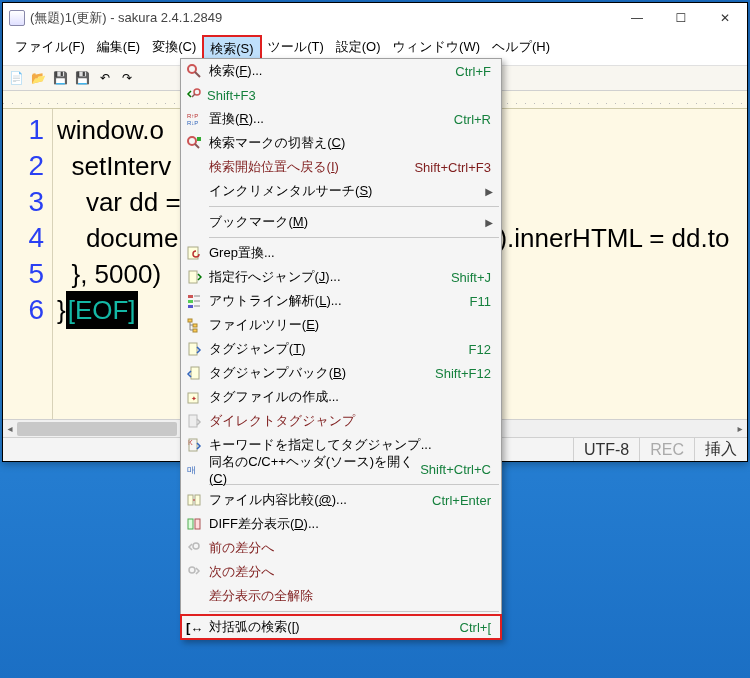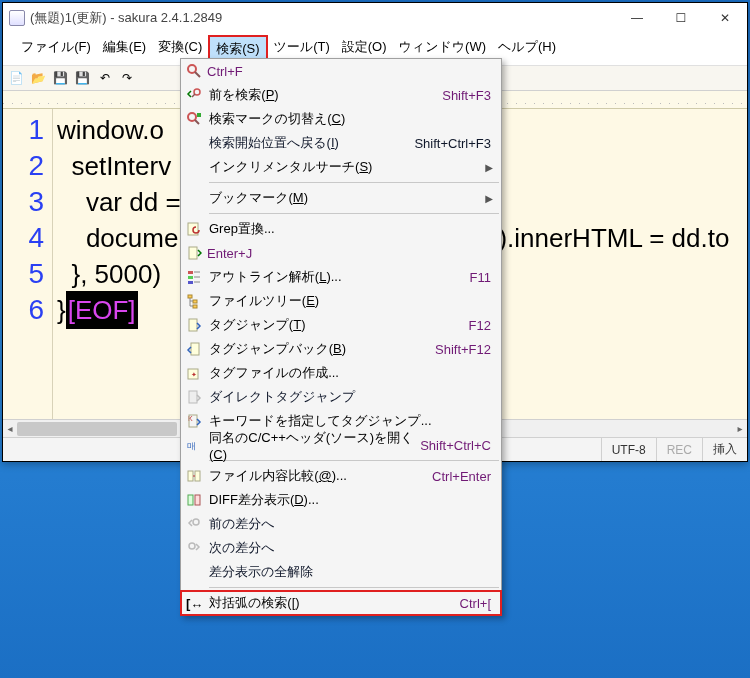--- a/index.html
+++ b/index.html
@@ -3,45 +3,45 @@
 <meta charset="utf-8">
 <style>
   * { box-sizing: border-box; margin: 0; padding: 0; font-family: "MS PGothic", "Meiryo", sans-serif; }
   body { background: linear-gradient(to bottom, #1b6fc4 0%, #2a85d8 50%, #1b6fc4 100%); width: 750px; height: 678px; overflow: hidden; position: relative; }
   .window { position: absolute; left: 2px; top: 2px; width: 746px; background: #fff; border: 1px solid #000000; box-shadow: 0 2px 8px rgba(0,0,0,.3); }
   .titlebar { height: 30px; background: #fff; display: flex; align-items: center; padding-left: 6px; color: #444; font-size: 13px; }
   .titlebar .icon-app { width: 16px; height: 16px; margin-right: 5px; background: linear-gradient(#fff,#e0e0ff); border:1px solid #88a; border-radius:2px; }
   .titlebar .spacer { flex: 1; }
   .win-btn { width: 44px; height: 28px; display:flex; align-items:center; justify-content:center; font-size:12px; color:#333; }
   .win-btn.close { color:#333; }
-  .menubar { display:flex; padding:2px 12px; font-size:13px; color:#000; background:#fff; }
+  .menubar { display:flex; padding:2px 6px; font-size:13px; color:#000; background:#fff; }
   .menubar .menuitem { padding:3px 6px; }
   .menubar .menuitem.active { border:2px solid #e02020; background:#bfe0fb; }
   .toolbar { display:flex; gap:2px; padding:2px 4px; border-top:1px solid #e0e0e0; border-bottom:1px solid #d0d0d0; background:#f8f6f0; }
   .tbtn { width:20px; height:20px; border:1px solid transparent; display:flex; align-items:center; justify-content:center; font-size:12px; }
   .ruler { height:18px; background:#fdf9e8; border-bottom:1px solid #cfcaa8; position:relative; }
   .ruler::before { content:""; position:absolute; left:0; right:0; bottom:4px; height:1px; background:repeating-linear-gradient(to right,#bbb 0,#bbb 1px,transparent 1px,transparent 9px); }
   .editor { display:flex; background:#fef9e5; height:310px; position:relative; }
   .gutter { width:50px; background:#fef9e5; text-align:right; padding-right:8px; font-family:Consolas,monospace; font-size:28px; color:#2a40f3; line-height:36px; padding-top:3px; border-right:1px solid #d8d2b8; }
   .code { flex:1; font-family:Consolas,"Courier New",monospace; font-size:26px; color:#000; line-height:36px; padding-top:3px; padding-left:4px; white-space:pre; overflow:hidden; }
-  .eof { background:#000; color:#d946ef; padding:4px 2px; }
+  .eof { background:#000; color:#14b8a6; padding:4px 2px; }
   .hscroll { height:18px; background:#f0f0f0; border-top:1px solid #d0d0d0; position:relative; }
   .hscroll .thumb { position:absolute; left:14px; top:2px; width:160px; height:14px; background:#c8c8c8; border-radius:2px; }
   .hscroll .arrow { position:absolute; top:0; bottom:0; width:14px; display:flex; align-items:center; justify-content:center; color:#666; font-size:10px; }
-  .statusbar { height:24px; display:flex; align-items:center; background:#f4f4f4; border-top:1px solid #d0d0d0; font-size:12px; color:#333; }
+  .statusbar { height:24px; display:flex; align-items:center; background:#f4f4f4; border-top:1px solid #d0d0d0; font-size:16px; color:#333; }
   .statusbar .cell { border-left:1px solid #d0d0d0; padding:0 10px; height:100%; display:flex; align-items:center; }
   
   
   .menu-drop { position:absolute; left:180px; top:58px; width:322px; background:#f5f5f5; border:1px solid #a0a0a0; box-shadow:3px 3px 6px rgba(0,0,0,.3); font-size:13px; z-index:10; }
   .mrow { display:flex; align-items:center; height:24px; position:relative; }
   .mrow.hl-red { outline:2px solid #e02020; outline-offset:-1px; }
   .mrow .micon { width:26px; display:flex; align-items:center; justify-content:center; font-size:13px; }
   .mrow .mlabel { flex:1; padding-left:2px; color:#000; }
-  .mrow.disabled .mlabel, .mrow.disabled .mkey { color:#0f172a; }
-  .mrow .mkey { padding-right:10px; color:#701a75; }
+  .mrow.disabled .mlabel, .mrow.disabled .mkey { color:#7f1d1d; }
+  .mrow .mkey { padding-right:10px; color:#15803d; }
   .mrow .marr { padding-right:8px; font-size:10px; color:#555; }
   .msep { height:1px; margin:3px 2px 3px 28px; background:#c8c8c8; }
   svg.mico { width:16px; height:16px; }
   u { text-decoration: underline; }
 </style>
 </head>
 <body>
 
 <div class="window">
   <div class="titlebar">
@@ -102,32 +102,42 @@
 </div>
 
 <div class="menu-drop" id="menu-drop">
     <div class="mrow">
       <span class="micon">
         <svg class="mico" viewBox="0 0 16 16">
           <circle cx="6" cy="6" r="4" fill="none" stroke="#c55" stroke-width="2"></circle>
           <line x1="9" y1="9" x2="14" y2="14" stroke="#855" stroke-width="2"></line>
         </svg>
       </span>
+      <span class="mlabel">検索(<u>F</u>)...</span>
       <span class="mkey">Ctrl+F</span>
     </div>
     <div class="mrow">
       <span class="micon">
         <svg class="mico" viewBox="0 0 16 16">
           <circle cx="11" cy="5" r="3" fill="none" stroke="#c55" stroke-width="1.5"></circle>
           <path d="M9 7 L6 10" stroke="#855" stroke-width="1.5"></path>
           <path d="M5 4 L2 7 L5 10" fill="none" stroke="#070" stroke-width="1.5"></path>
         </svg>
       </span>
-      <span class="mlabel">前を検索(<u>P</u>)</span>
       <span class="mkey">Shift+F3</span>
+    </div>
+    <div class="mrow">
+      <span class="micon">
+        <svg class="mico" viewBox="0 0 16 16">
+          <text x="1" y="7" font-size="6" fill="#b33">R↑P</text>
+          <text x="1" y="14" font-size="6" fill="#36b">R↓P</text>
+        </svg>
+      </span>
+      <span class="mlabel">置換(<u>R</u>)...</span>
+      <span class="mkey">Ctrl+R</span>
     </div>
     <div class="mrow">
       <span class="micon">
         <svg class="mico" viewBox="0 0 16 16">
           <circle cx="6" cy="6" r="4" fill="none" stroke="#c55" stroke-width="2"></circle>
           <line x1="9" y1="9" x2="13" y2="13" stroke="#855" stroke-width="2"></line>
           <rect x="11" y="2" width="4" height="4" fill="#3a3"></rect>
         </svg>
       </span>
       <span class="mlabel">検索マークの切替え(<u>C</u>)</span>
@@ -160,21 +170,22 @@
       <span class="mlabel">Grep置換...</span>
       <span class="mkey"></span>
     </div>
     <div class="mrow">
       <span class="micon">
         <svg class="mico" viewBox="0 0 16 16">
           <rect x="3" y="2" width="8" height="12" fill="#ffd" stroke="#aa8"></rect>
           <path d="M12 5 L15 8 L12 11" fill="none" stroke="#070" stroke-width="1.5"></path>
         </svg>
       </span>
-      <span class="mkey">Enter+J</span>
+      <span class="mlabel">指定行へジャンプ(<u>J</u>)...</span>
+      <span class="mkey">Shift+J</span>
     </div>
     <div class="mrow">
       <span class="micon">
         <svg class="mico" viewBox="0 0 16 16">
           <rect x="2" y="2" width="5" height="3" fill="#c55"></rect>
           <rect x="2" y="7" width="5" height="3" fill="#5c5"></rect>
           <rect x="2" y="12" width="5" height="3" fill="#55c"></rect>
           <line x1="8" y1="3" x2="14" y2="3" stroke="#888"></line>
           <line x1="8" y1="8" x2="14" y2="8" stroke="#888"></line>
           <line x1="8" y1="13" x2="14" y2="13" stroke="#888"></line>

